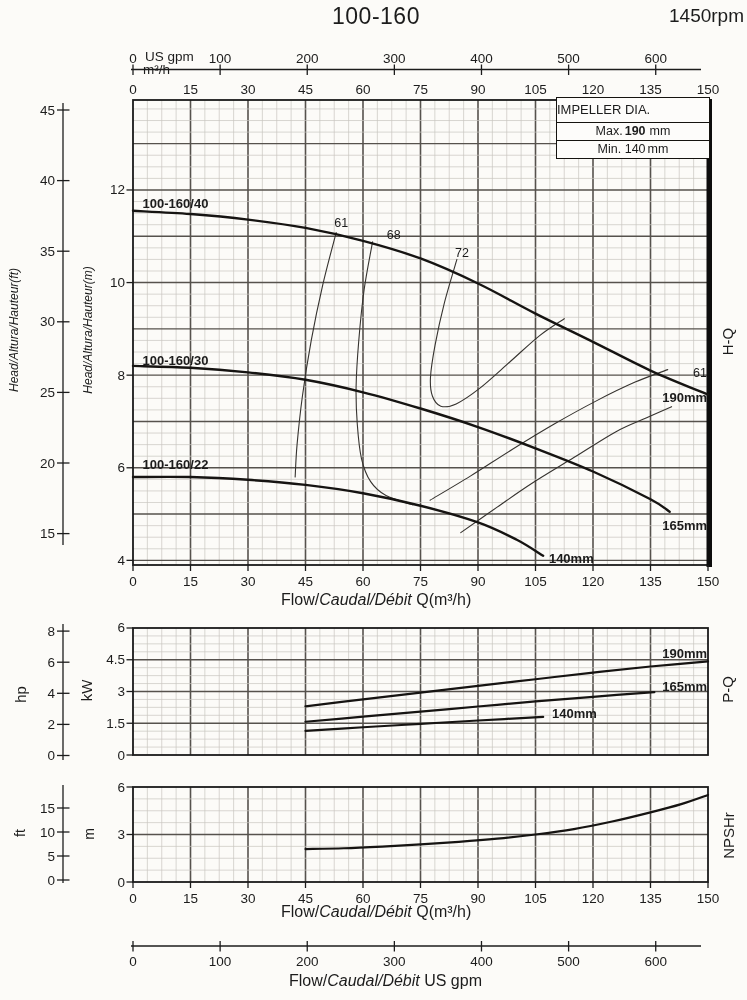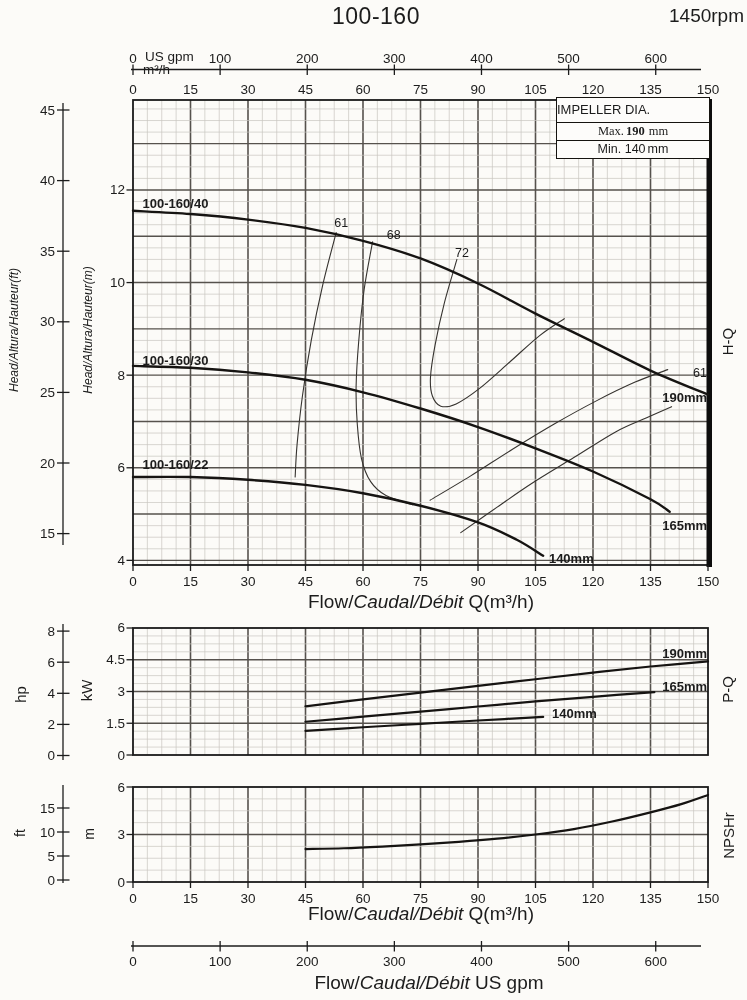--- a/index.html
+++ b/index.html
@@ -10,34 +10,34 @@
   }
   .abs{position:absolute;}
   #plot{position:absolute;left:0;top:0;}
   .page-title{left:296px;top:3px;width:160px;text-align:center;font-size:23px;font-weight:normal;letter-spacing:.5px;}
   .rpm{left:638px;top:5px;width:106px;text-align:right;font-size:19px;}
   .unit-usgpm{left:145px;top:49px;font-size:13.5px;}
   .unit-m3h{left:143px;top:62px;font-size:13.5px;}
   .imp-box{left:556px;top:97px;width:152px;background:#fdfcfa;border:1.7px solid #15130f;}
   .imp-header{height:24px;line-height:24px;text-align:left;font-size:13px;border-bottom:1.7px solid #15130f;}
   .imp-row{height:17px;line-height:17px;text-align:center;font-size:12.5px;}
-  .imp-row.mid{border-bottom:1.7px solid #15130f;font-family:Liberation Serif, serif;}
+  .imp-row.mid{border-bottom:1.7px solid #15130f;}
   .imp-row b{margin:0 2px;}
   .imp-row span.u{margin-left:2px;}
   .rot{position:absolute;text-align:center;transform:rotate(-90deg);}
   .head-ft{left:-86px;top:323px;width:200px;font-size:12px;font-style:italic;}
   .head-m{left:-12px;top:323px;width:200px;font-size:12px;font-style:italic;}
   .lab-hp{left:-2px;top:686px;width:44px;font-size:15px;}
   .lab-kw{left:64px;top:682px;width:44px;font-size:15px;}
   .lab-ft3{left:-2px;top:825px;width:44px;font-size:14px;}
   .lab-m3{left:67px;top:826px;width:44px;font-size:14px;}
   .lab-hq{left:694px;top:333px;width:66px;font-size:15px;}
   .lab-pq{left:694px;top:681px;width:66px;font-size:15px;}
   .lab-npshr{left:688px;top:827px;width:80px;font-size:15px;}
-  .cap{position:absolute;width:280px;text-align:center;font-size:19px;}
+  .cap{position:absolute;width:280px;font-size:16px;}
   .cap .it{font-style:italic;}
   .cap-q1{left:281px;top:591px;}
   .cap-q3{left:281px;top:903px;}
   .cap-gpm{left:289px;top:972px;}
 </style>
 </head>
 <body>
 
 <svg id="plot" width="747" height="1000" viewBox="0 0 747 1000">
     <g>

